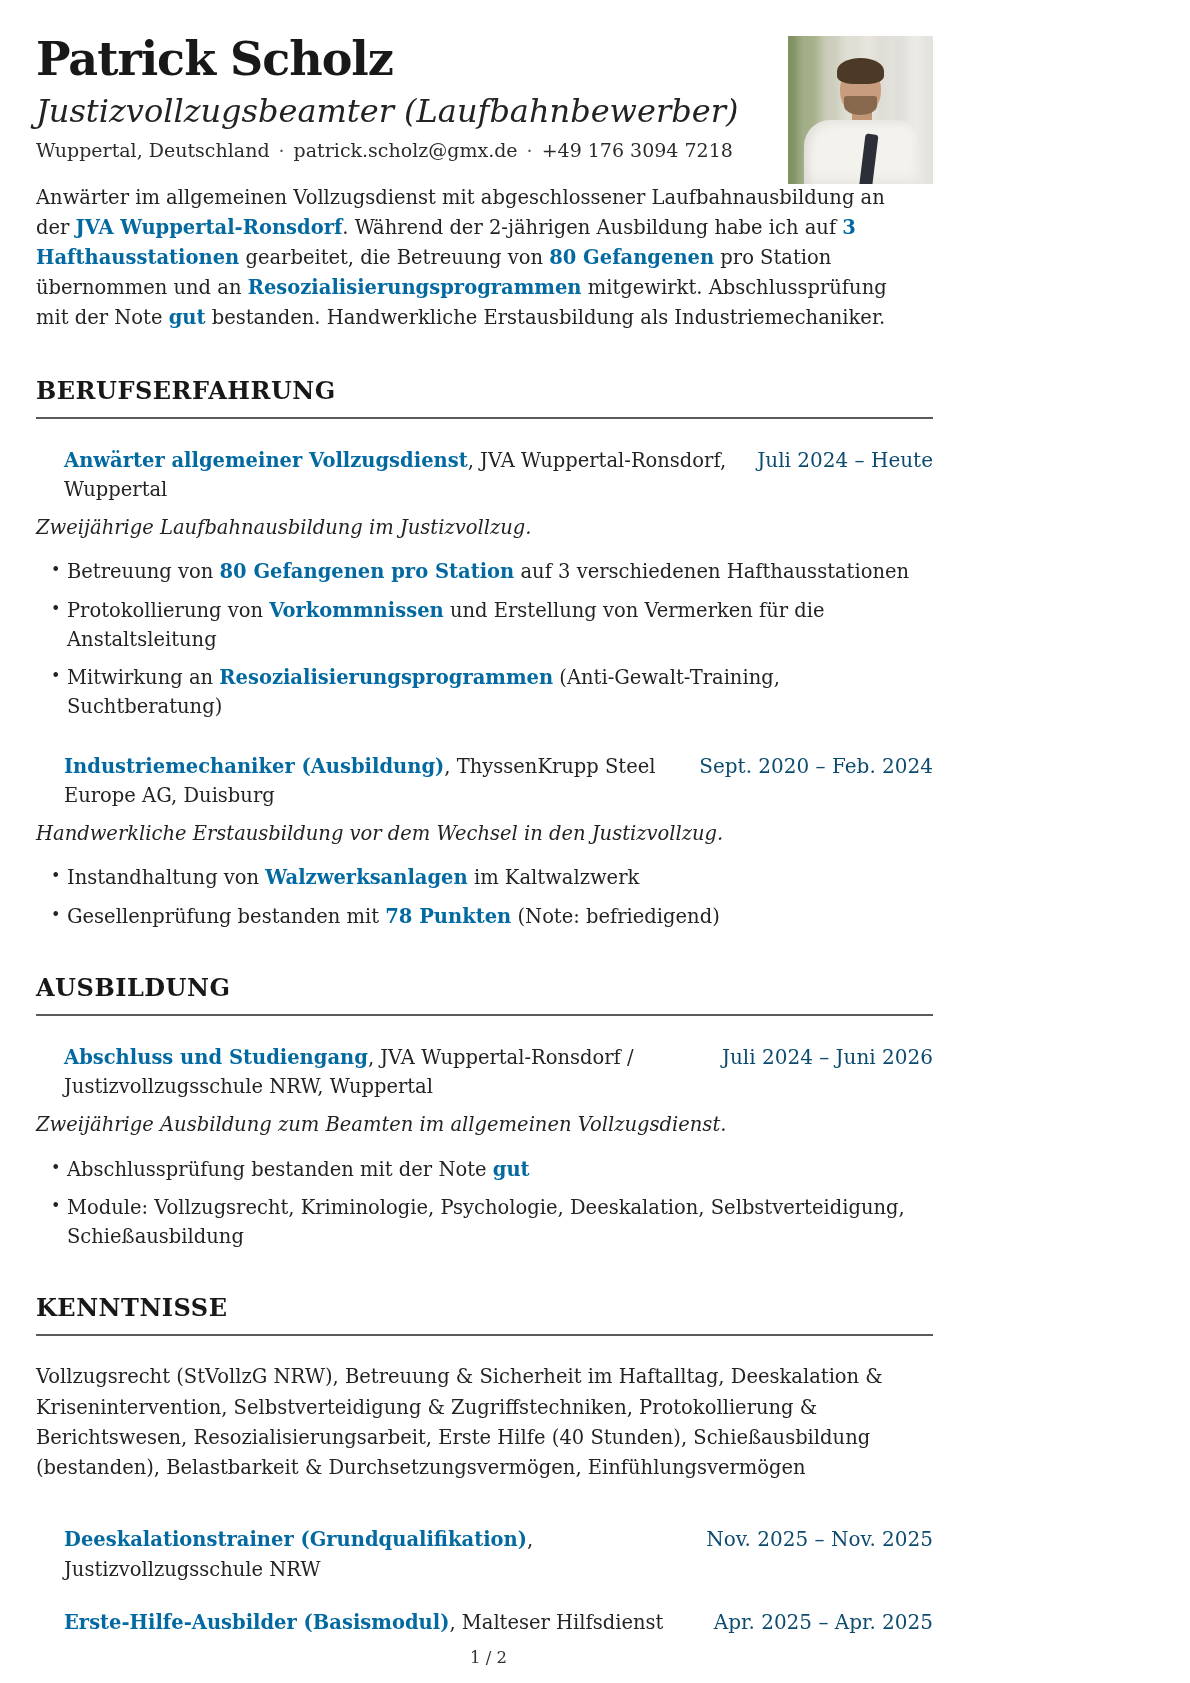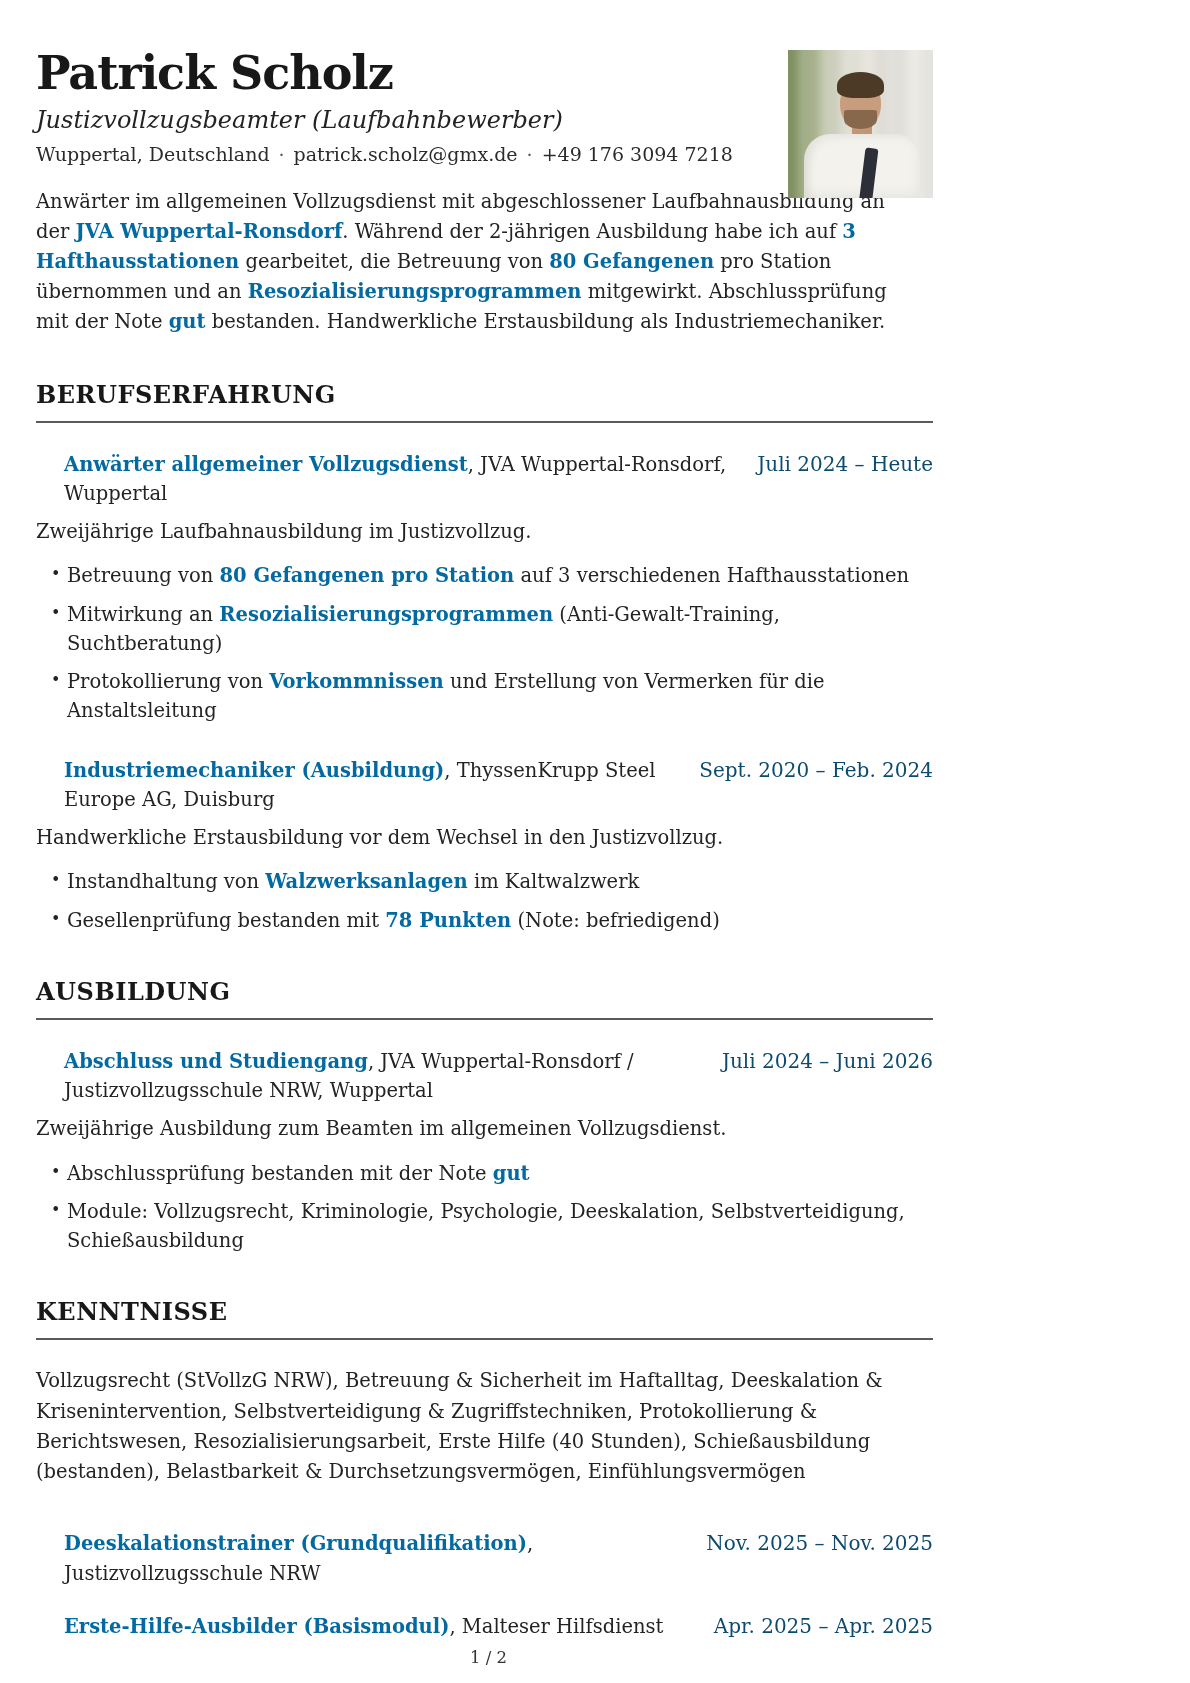--- a/index.html
+++ b/index.html
@@ -5,37 +5,37 @@
   html, body {
     margin: 0; padding: 0;
     background: #ffffff;
     width: 1190px; height: 1683px;
     overflow: hidden;
   }
   .page {
     position: relative;
     width: 969px; height: 1683px;
     box-sizing: border-box;
-    padding: 48px 36px 0 36px;
+    padding: 34px 36px 0 36px;
     font-family: "DejaVu Serif", "Liberation Serif", serif;
     color: #222322;
   }
   
   header { position: relative; }
   h1.name {
     margin: 0;
     font-size: 46px;
     font-weight: 700;
     letter-spacing: -1px;
     line-height: 1.1;
     color: #171817;
   }
   .job-title {
     margin-top: 7px;
-    font-size: 24px;
+    font-size: 32px;
     font-style: italic;
     color: #222322;
   }
   .contact {
     margin-top: 9px;
     font-size: 19px;
     color: #2a2b2a;
   }
   .contact .sep { margin: 0 9px; color: #555; }
   
@@ -129,20 +129,21 @@
   .entry-date {
     font-size: 20px;
     white-space: nowrap;
     margin-left: 24px;
     color: #0c4a6e;
   }
   .entry-desc {
     margin-top: 9px;
     font-size: 19.5px;
     line-height: 1.5;
+    font-style: italic;
   }
   ul.bullets {
     list-style: none;
     margin: 15px 0 0 0;
     padding: 0;
   }
   ul.bullets li {
     position: relative;
     padding-left: 31px;
     font-size: 19.5px;
@@ -205,22 +206,22 @@
       <section class="section section-berufserfahrung">
         <h2 class="section-heading">BERUFSERFAHRUNG</h2>
         <div class="entry">
           <div class="entry-header">
             <div class="entry-title"><span class="b">Anwärter allgemeiner Vollzugsdienst</span><span>, JVA Wuppertal-Ronsdorf, Wuppertal</span></div>
             <div class="entry-date">Juli 2024 – Heute</div>
           </div>
           <div class="entry-desc">Zweijährige Laufbahnausbildung im Justizvollzug.</div>
           <ul class="bullets">
             <li><span>Betreuung von </span><span class="b">80 Gefangenen pro Station</span><span> auf 3 verschiedenen Hafthausstationen</span></li>
+            <li><span>Protokollierung von </span><span class="b">Vorkommnissen</span><span> und Erstellung von Vermerken für die Anstaltsleitung</span></li>
             <li><span>Mitwirkung an </span><span class="b">Resozialisierungsprogrammen</span><span> (Anti-Gewalt-Training, Suchtberatung)</span></li>
-            <li><span>Protokollierung von </span><span class="b">Vorkommnissen</span><span> und Erstellung von Vermerken für die Anstaltsleitung</span></li>
           </ul>
         </div>
         <div class="entry">
           <div class="entry-header">
             <div class="entry-title"><span class="b">Industriemechaniker (Ausbildung)</span><span>, ThyssenKrupp Steel Europe AG, Duisburg</span></div>
             <div class="entry-date">Sept. 2020 – Feb. 2024</div>
           </div>
           <div class="entry-desc">Handwerkliche Erstausbildung vor dem Wechsel in den Justizvollzug.</div>
           <ul class="bullets">
             <li><span>Instandhaltung von </span><span class="b">Walzwerksanlagen</span><span> im Kaltwalzwerk</span></li>

